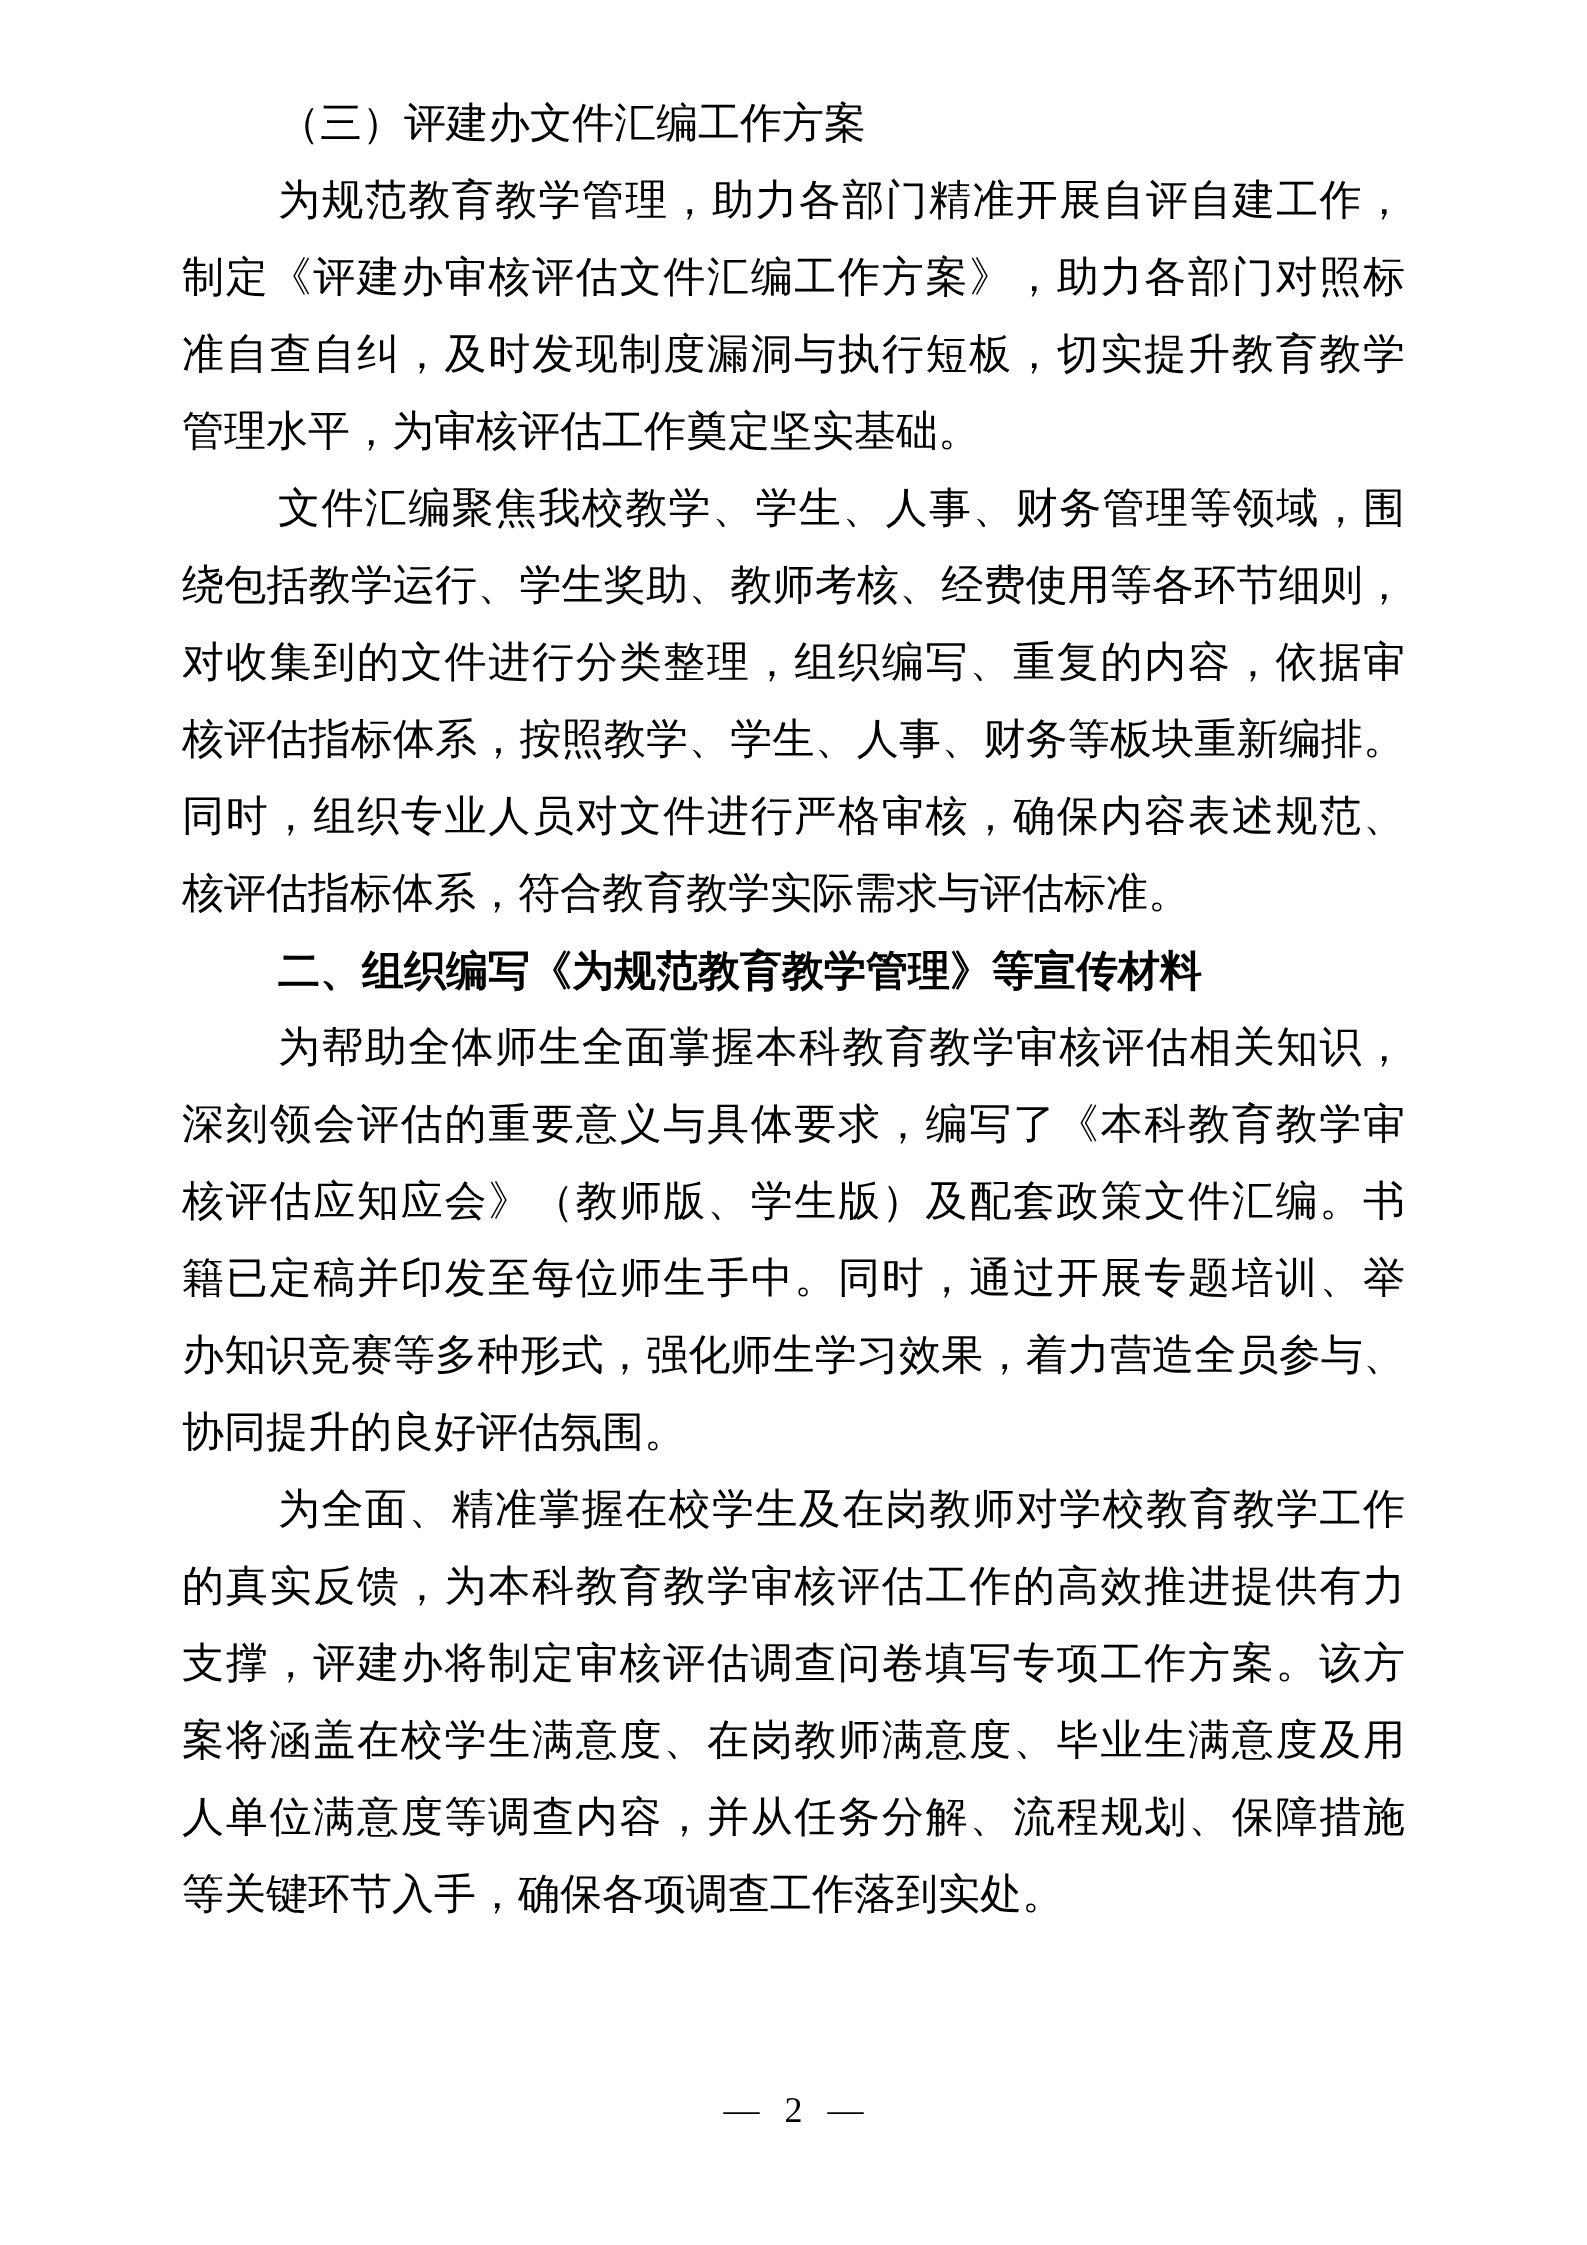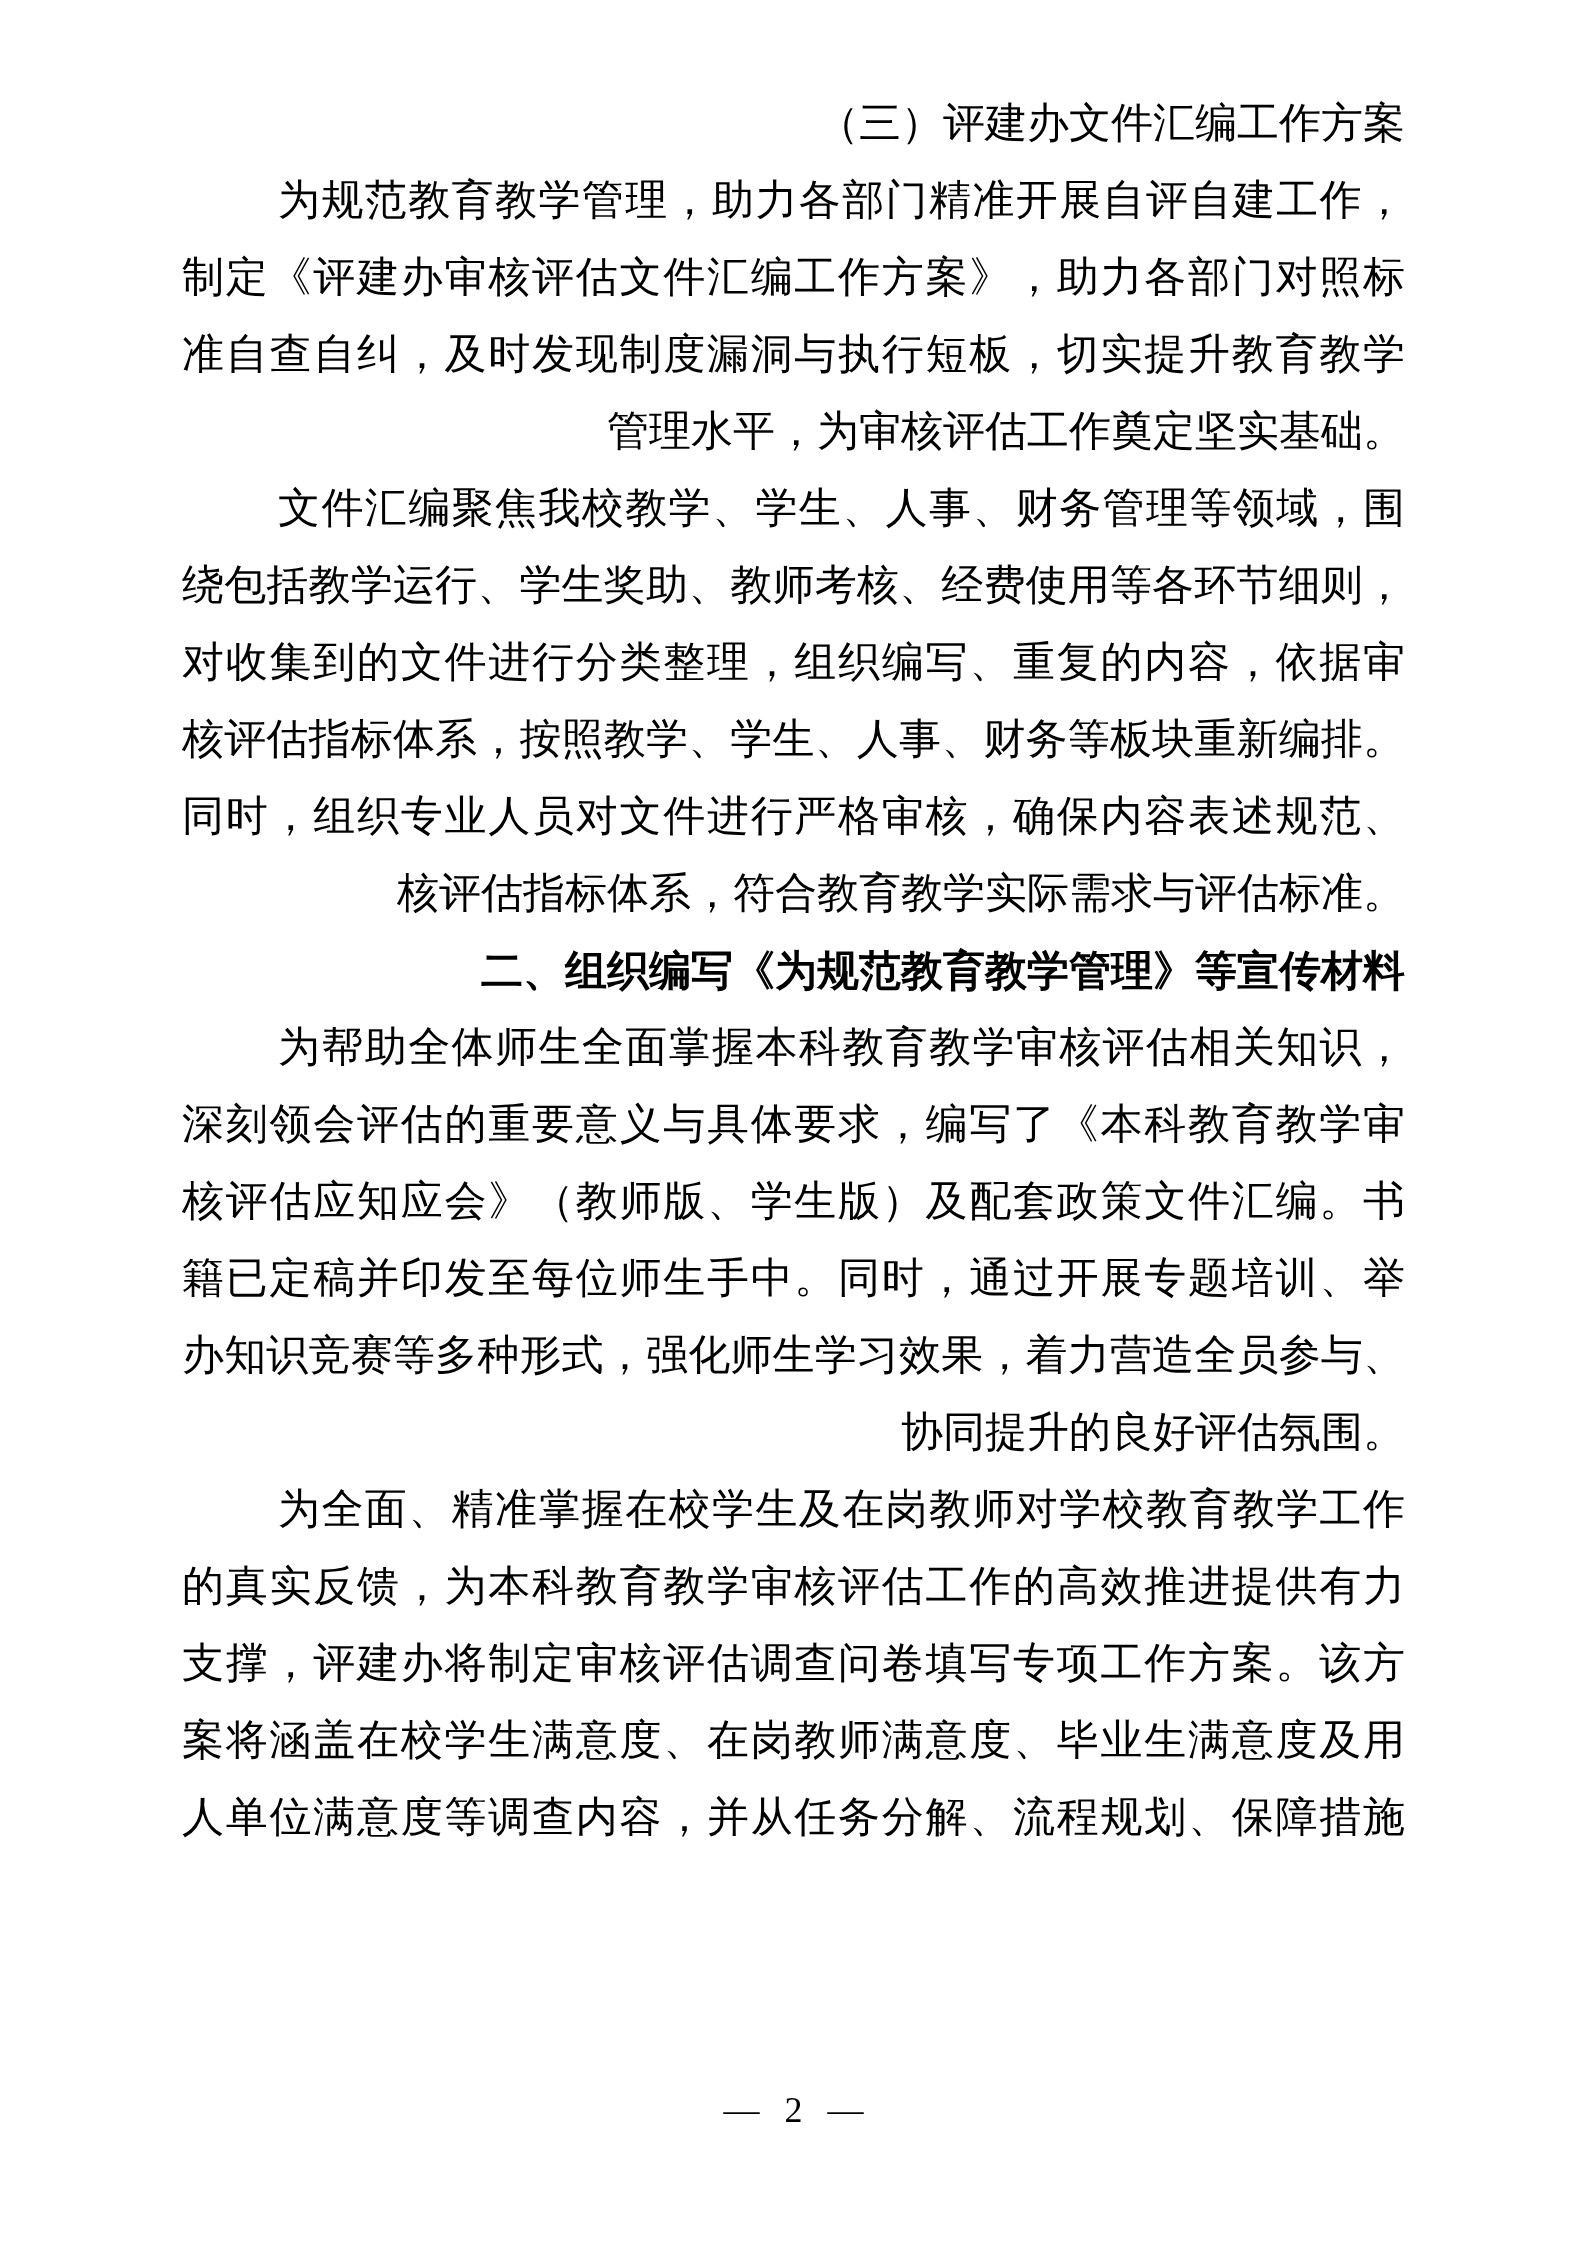--- a/index.html
+++ b/index.html
@@ -21,21 +21,21 @@
     top: 85px;
     width: 1223px;
   }
   .para { margin: 0; padding: 0; }
   .line {
     height: 77px;
     line-height: 77px;
     font-size: 42px;
     color: #000000;
     white-space: normal;
-    text-align: right;
+    text-align: left;
     font-family: "Liberation Serif", "DejaVu Serif", serif;
   }
   .line.fill {
     text-align: justify;
     text-align-last: justify;
   }
   .line.indent {
     padding-left: 96px;
   }
   .para.heading-bold .line {
@@ -91,18 +91,19 @@
         <div class="line fill">籍已定稿并印发至每位师生手中。同时，通过开展专题培训、举</div>
         <div class="line fill">办知识竞赛等多种形式，强化师生学习效果，着力营造全员参与、</div>
         <div class="line">协同提升的良好评估氛围。</div>
       </div>
       <div class="para body">
         <div class="line indent fill">为全面、精准掌握在校学生及在岗教师对学校教育教学工作</div>
         <div class="line fill">的真实反馈，为本科教育教学审核评估工作的高效推进提供有力</div>
         <div class="line fill">支撑，评建办将制定审核评估调查问卷填写专项工作方案。该方</div>
         <div class="line fill">案将涵盖在校学生满意度、在岗教师满意度、毕业生满意度及用</div>
         <div class="line fill">人单位满意度等调查内容，并从任务分解、流程规划、保障措施</div>
+        <div class="line">等关键环节入手，确保各项调查工作落到实处。</div>
       </div>
     </div>
   <div class="footer">
     <span>— 2 —</span>
   </div>
 </div>
 
 </body></html>

